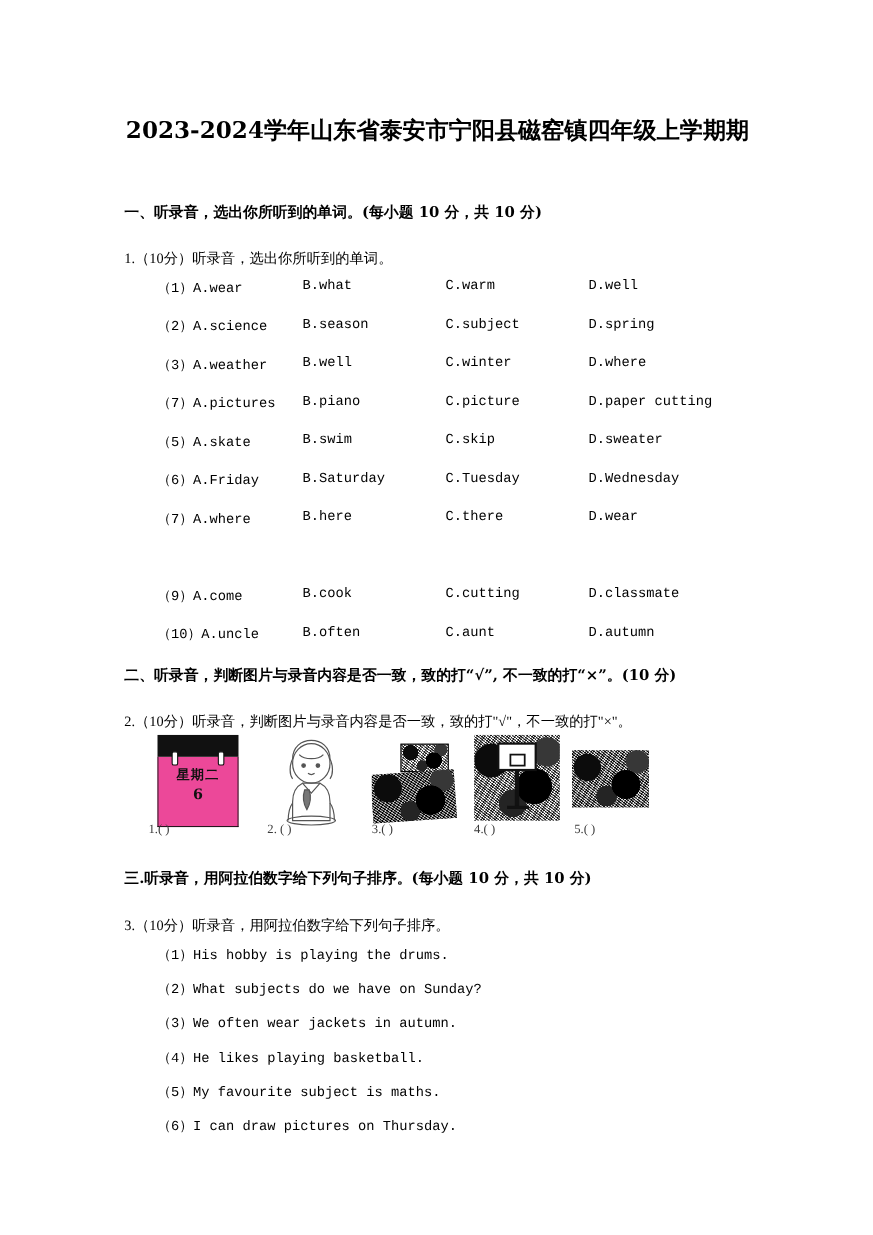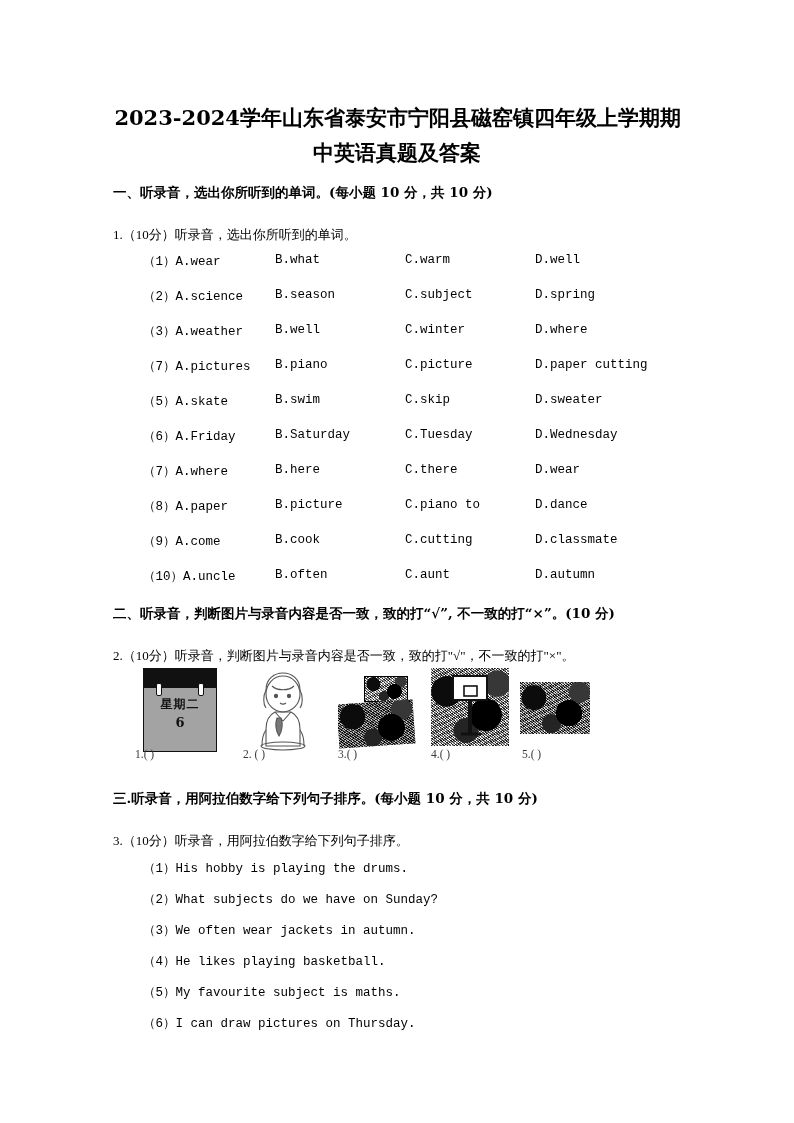--- a/index.html
+++ b/index.html
@@ -112,21 +112,21 @@
     font-size: 11.5px;
     white-space: nowrap;
     color: #3a3a3a;
   }
 
   
   .cal {
     width: 74px; height: 64px;
     border: 1.4px solid #111;
     border-top: none;
-    background: #a3a3a3;
+    background: #ec4899;
     position: relative;
     box-sizing: border-box;
   }
   .cal-top {
     position: absolute;
     left: -1.4px; right: -1.4px; top: -20px;
     height: 20px;
     background: #111;
   }
   .cal-ring {
@@ -172,21 +172,20 @@
     filter: contrast(1.35) grayscale(1);
   }
 </style>
 </head>
 <body>
 
 <div class="page">
 
   <div class="doc-title">
     <span class="tline tline-1">2023-2024学年山东省泰安市宁阳县磁窑镇四年级上学期期</span>
-    <span class="tline tline-2">中英语真题及答案</span>
   </div>
 
   <div class="section-heading" style="top:184px;">一、听录音，选出你所听到的单词。(每小题 10 分，共 10 分)</div>
   <div class="q-prompt" style="top:215px;">1.（10分）听录音，选出你所听到的单词。</div>
 
   <div class="opt-row" style="top:253px;">
     <span class="cell c-label">（1）A.wear</span>
     <span class="cell c-b">B.what</span>
     <span class="cell c-c">C.warm</span>
     <span class="cell c-d">D.well</span>
@@ -219,26 +218,20 @@
     <span class="cell c-label">（6）A.Friday</span>
     <span class="cell c-b">B.Saturday</span>
     <span class="cell c-c">C.Tuesday</span>
     <span class="cell c-d">D.Wednesday</span>
   </div>
   <div class="opt-row" style="top:463px;">
     <span class="cell c-label">（7）A.where</span>
     <span class="cell c-b">B.here</span>
     <span class="cell c-c">C.there</span>
     <span class="cell c-d">D.wear</span>
-  </div>
-  <div class="opt-row" style="top:498px;">
-    <span class="cell c-label">（8）A.paper</span>
-    <span class="cell c-b">B.picture</span>
-    <span class="cell c-c">C.piano to</span>
-    <span class="cell c-d">D.dance</span>
   </div>
   <div class="opt-row" style="top:533px;">
     <span class="cell c-label">（9）A.come</span>
     <span class="cell c-b">B.cook</span>
     <span class="cell c-c">C.cutting</span>
     <span class="cell c-d">D.classmate</span>
   </div>
   <div class="opt-row" style="top:568px;">
     <span class="cell c-label">（10）A.uncle</span>
     <span class="cell c-b">B.often</span>

